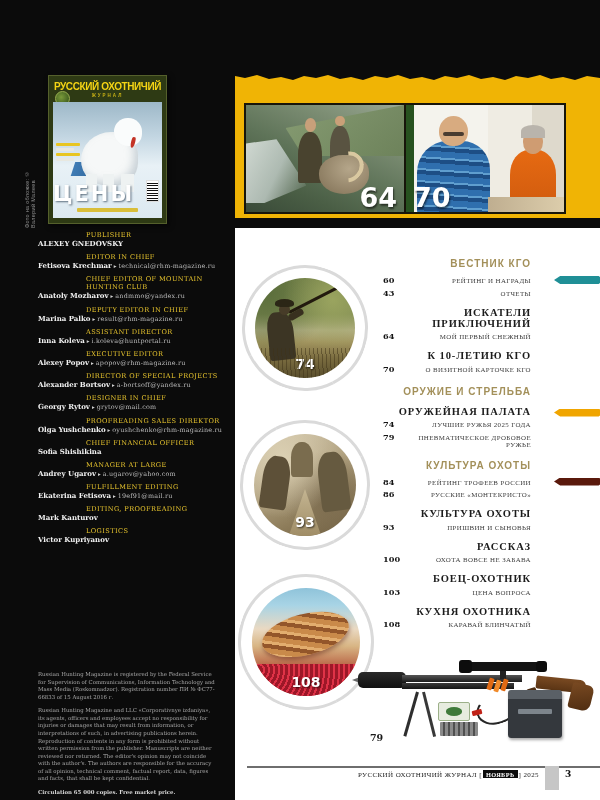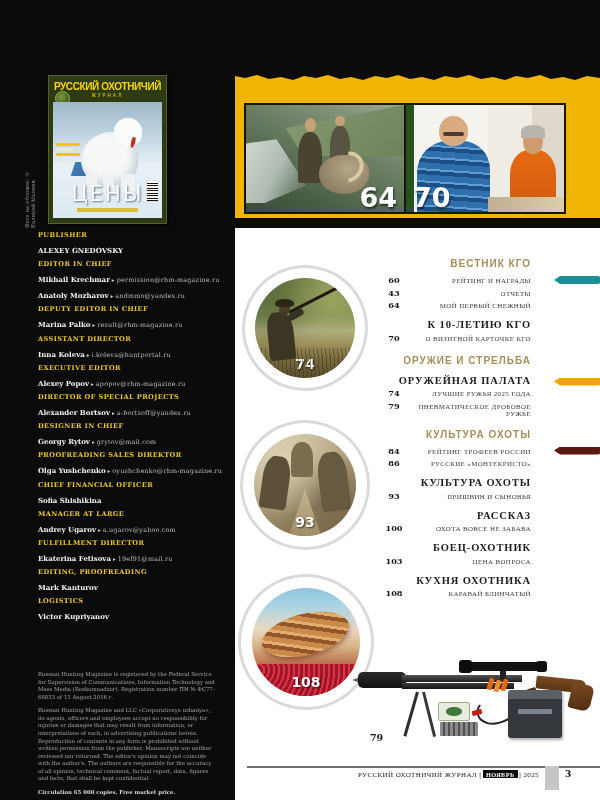--- a/index.html
+++ b/index.html
@@ -29,31 +29,31 @@
   .fox-head{position:absolute;left:56%;top:14%;width:26%;height:24%;background:#fafcfc;border-radius:50% 50% 45% 55%;}
   .fox-tongue{position:absolute;left:72%;top:30%;width:4px;height:11px;background:#c33326;border-radius:40% 40% 60% 60%;transform:rotate(14deg);}
   .fox-legs{position:absolute;left:30%;top:62%;width:44%;height:16%;
             background:linear-gradient(90deg,#eef2f2 0 22%,transparent 22% 36%,#eef2f2 36% 58%,transparent 58% 72%,#eef2f2 72% 100%);}
   .cov-teasers{position:absolute;left:3px;top:34%;width:26px;}
   .cov-teasers i{display:block;height:3px;margin:2px 0;border-radius:1px;}
   .cov-teasers i:nth-child(odd){background:#e8c520;width:24px;}
   .cov-teasers i:nth-child(even){background:#e8e8e0;width:18px;}
   .cov-sled{position:absolute;left:18%;top:52%;width:30%;height:12%;background:linear-gradient(90deg,#2d6fae,#174f86);transform:skewX(-18deg);opacity:.9;}
   .cov-kicker{position:absolute;left:0;bottom:34px;width:100%;text-align:center;color:#f0c81e;font-size:4.5px;font-weight:bold;letter-spacing:1px;}
-  .cov-headline{position:absolute;left:0;bottom:12px;width:100%;text-align:center;color:#ffffff;
-                font-weight:normal;font-size:21px;letter-spacing:2px;font-family:"DejaVu Sans",sans-serif;
+  .cov-headline{position:absolute;left:0;bottom:12px;width:100%;color:#ffffff;
+                font-weight:bold;font-size:21px;letter-spacing:2px;font-family:"DejaVu Sans",sans-serif;
                 text-shadow:1px 1px 2px rgba(40,60,80,.7);}
   .cov-tag{position:absolute;left:22%;bottom:6px;width:56%;height:4px;background:#d8b61a;border-radius:1px;opacity:.85;}
   .cov-barcode{position:absolute;right:3px;bottom:16px;width:11px;height:20px;background:
      repeating-linear-gradient(0deg,#111 0 1px,#fff 1px 2.5px);border:1px solid #ddd;}
 
   
   .staff{position:absolute;left:38px;top:231px;width:190px;font-family:"DejaVu Serif",serif;}
-  .role{color:#e8c52e;font-weight:bold;font-size:6.6px;letter-spacing:.4px;margin-top:5.2px;}
-  .pline{color:#f0f0f0;font-size:7px;font-weight:bold;margin-top:7px;white-space:nowrap;}
+  .role{color:#e8c52e;font-weight:normal;font-size:6.6px;letter-spacing:.4px;margin-top:5.2px;margin-left:48px;}
+  .pline{color:#f0f0f0;font-size:7px;font-weight:bold;margin-top:0;white-space:nowrap;}
   .pline .sep{color:#cfcfcf;font-size:5.5px;font-weight:normal;padding:0 2px;}
   .pline .mail{color:#bdbdbd;font-weight:normal;font-size:6.4px;letter-spacing:.2px;}
   .addr{margin-top:6px;margin-bottom:2px;}
   .addr div{color:#e6e6e6;font-size:6.6px;font-weight:bold;line-height:1.7;}
   .fineprint{position:absolute;left:38px;top:671px;width:180px;font-size:5.4px;color:#a8a8a8;
              line-height:1.4;font-family:"DejaVu Serif",serif;}
   .fineprint p{margin:0 0 6px 0;}
   .fineprint p.b{color:#d8d8d8;font-weight:bold;}
 
   
@@ -132,21 +132,21 @@
   .c108 .berries{position:absolute;left:0;bottom:0;width:100%;height:30%;opacity:.95;
       background:repeating-radial-gradient(circle at 6px 6px,#e23148 0 2px,#9c1527 2px 5px);}
 
   
   .toc{position:absolute;left:383px;top:246px;width:148px;}
   .toc-section{font-family:"Liberation Sans",sans-serif;font-weight:bold;font-size:10px;color:#a3905a;
                letter-spacing:1px;text-align:right;margin:12px 0 6px;}
   .toc-subhead{font-family:"Liberation Serif",serif;font-weight:bold;font-size:10.5px;color:#1c1c1c;
                letter-spacing:.9px;text-align:right;margin:9px 0 1px;position:relative;}
   .toc-entry{display:flex;align-items:baseline;margin:2.5px 0;position:relative;}
-  .toc-num{width:22px;font-family:"DejaVu Serif",serif;font-weight:bold;font-size:8.2px;color:#141414;text-align:center;}
+  .toc-num{width:22px;font-family:"DejaVu Serif",serif;font-weight:bold;font-size:8.2px;color:#141414;text-align:left;}
   .toc-title{flex:1;text-align:right;font-family:"Liberation Serif",serif;font-size:6.9px;color:#3b3b3b;letter-spacing:.4px;}
   .toc-marker{position:absolute;right:-70px;top:1px;width:47px;height:8px;
       clip-path:polygon(0 50%,13% 0,95% 0,100% 20%,100% 80%,95% 100%,13% 100%);}
   .toc-subhead .toc-marker{top:3px;}
 
   
   .rifle{position:absolute;left:350px;top:650px;width:250px;height:125px;}
   .rf-muzzle{position:absolute;left:8px;top:22px;width:48px;height:16px;background:linear-gradient(180deg,#2a2a2a,#111);border-radius:5px;}
   .rf-tip{position:absolute;left:2px;top:27px;width:8px;height:6px;background:#666;clip-path:polygon(100% 0,100% 100%,0 50%);}
   .rf-tube{position:absolute;left:52px;top:25px;width:120px;height:7px;background:linear-gradient(180deg,#555,#1d1d1d);}
@@ -213,39 +213,40 @@
       <div class="cov-tag"></div>
       <div class="cov-barcode"></div>
     </div>
   </div>
 
   <div class="staff">
     <div class="role" style="margin-top:0">PUBLISHER</div>
     <div class="pline">ALEXEY GNEDOVSKY</div>
     <div>
         <div class="role">EDITOR IN CHIEF</div>
-        <div class="pline"><span>Mikhail Krechmar</span><span class="sep">▸</span><span class="mail">permission@rhm-magazine.ru</span></div>
+        <div class="pline"><span>Fetisova Krechmar</span><span class="sep">▸</span><span class="mail">technical@rhm-magazine.ru</span></div>
+        <div class="role">CHIEF EDITOR OF MOUNTAIN HUNTING CLUB</div>
         <div class="pline"><span>Anatoly Mozharov</span><span class="sep">▸</span><span class="mail">andmmo@yandex.ru</span></div>
         <div class="role">DEPUTY EDITOR IN CHIEF</div>
         <div class="pline"><span>Marina Palko</span><span class="sep">▸</span><span class="mail">result@rhm-magazine.ru</span></div>
         <div class="role">ASSISTANT DIRECTOR</div>
         <div class="pline"><span>Inna Koleva</span><span class="sep">▸</span><span class="mail">i.koleva@huntportal.ru</span></div>
         <div class="role">EXECUTIVE EDITOR</div>
         <div class="pline"><span>Alexey Popov</span><span class="sep">▸</span><span class="mail">apopov@rhm-magazine.ru</span></div>
         <div class="role">DIRECTOR OF SPECIAL PROJECTS</div>
         <div class="pline"><span>Alexander Bortsov</span><span class="sep">▸</span><span class="mail">a-bortsoff@yandex.ru</span></div>
         <div class="role">DESIGNER IN CHIEF</div>
         <div class="pline"><span>Georgy Rytov</span><span class="sep">▸</span><span class="mail">grytov@mail.com</span></div>
         <div class="role">PROOFREADING SALES DIREKTOR</div>
         <div class="pline"><span>Olga Yushchenko</span><span class="sep">▸</span><span class="mail">oyushchenko@rhm-magazine.ru</span></div>
         <div class="role">CHIEF FINANCIAL OFFICER</div>
         <div class="pline"><span>Sofia Shishikina</span></div>
         <div class="role">MANAGER AT LARGE</div>
         <div class="pline"><span>Andrey Ugarov</span><span class="sep">▸</span><span class="mail">a.ugarov@yahoo.com</span></div>
-        <div class="role">FULFILLMENT DIRECTOR</div>
+        <div class="role">FULFILLMENT EDITING</div>
         <div class="pline"><span>Ekaterina Fetisova</span><span class="sep">▸</span><span class="mail">19ef91@mail.ru</span></div>
         <div class="role">EDITING, PROOFREADING</div>
         <div class="pline"><span>Mark Kanturov</span></div>
         <div class="role">LOGISTICS</div>
         <div class="pline"><span>Victor Kupriyanov</span></div>
       </div>
   </div>
 
   <div class="fineprint">
       <p>Russian Hunting Magazine is registered by the Federal Service for Supervision of Communications, Information Technology and Mass Media (Roskomnadzor). Registration number ПИ № ФС77-66833 of 15 August 2016 г.</p>
@@ -318,20 +319,21 @@
       <div class="toc-section">ВЕСТНИК КГО</div>
       <div class="toc-entry">
         <span class="toc-num">60</span>
         <span class="toc-title">РЕЙТИНГ И НАГРАДЫ</span>
         <span class="toc-marker" style="background: rgb(31, 143, 150);"></span>
       </div>
       <div class="toc-entry">
         <span class="toc-num">43</span>
         <span class="toc-title">ОТЧЕТЫ</span>
       </div>
+      <div class="toc-subhead">ИСКАТЕЛИ ПРИКЛЮЧЕНИЙ</div>
       <div class="toc-entry">
         <span class="toc-num">64</span>
         <span class="toc-title">МОЙ ПЕРВЫЙ СНЕЖНЫЙ</span>
       </div>
       <div class="toc-subhead">К 10-ЛЕТИЮ КГО</div>
       <div class="toc-entry">
         <span class="toc-num">70</span>
         <span class="toc-title">О ВИЗИТНОЙ КАРТОЧКЕ КГО</span>
       </div>
       <div class="toc-section">ОРУЖИЕ И СТРЕЛЬБА</div>

